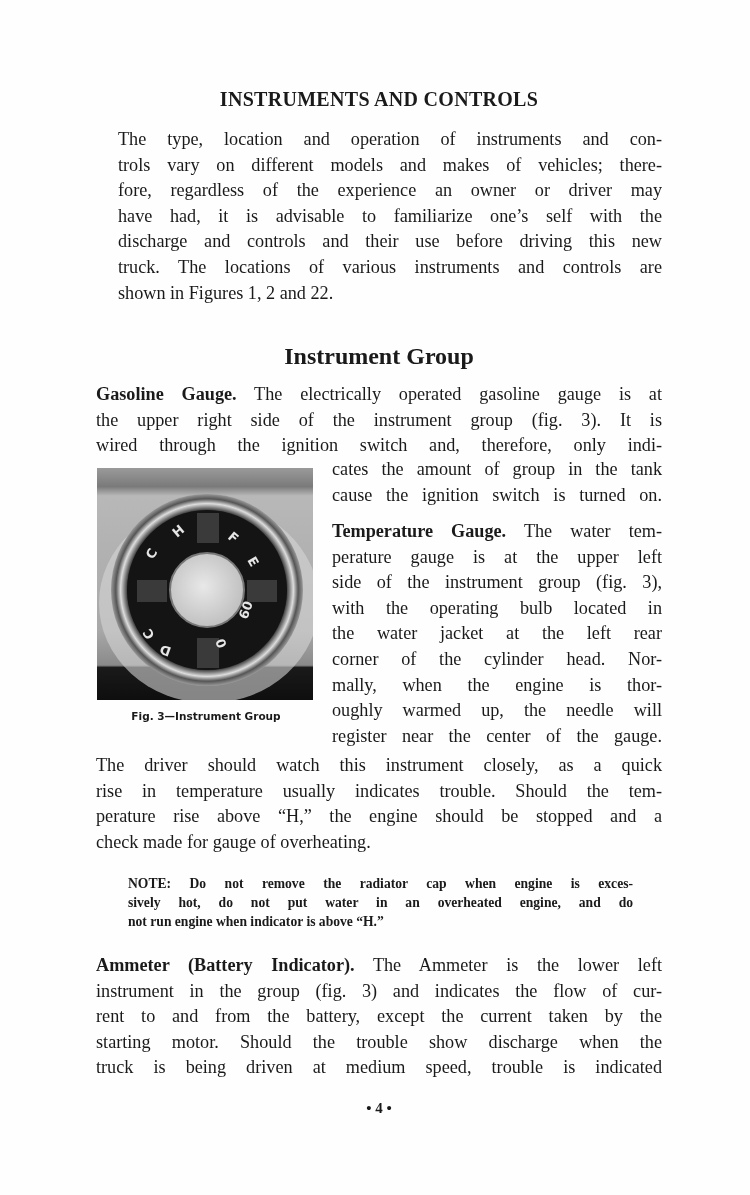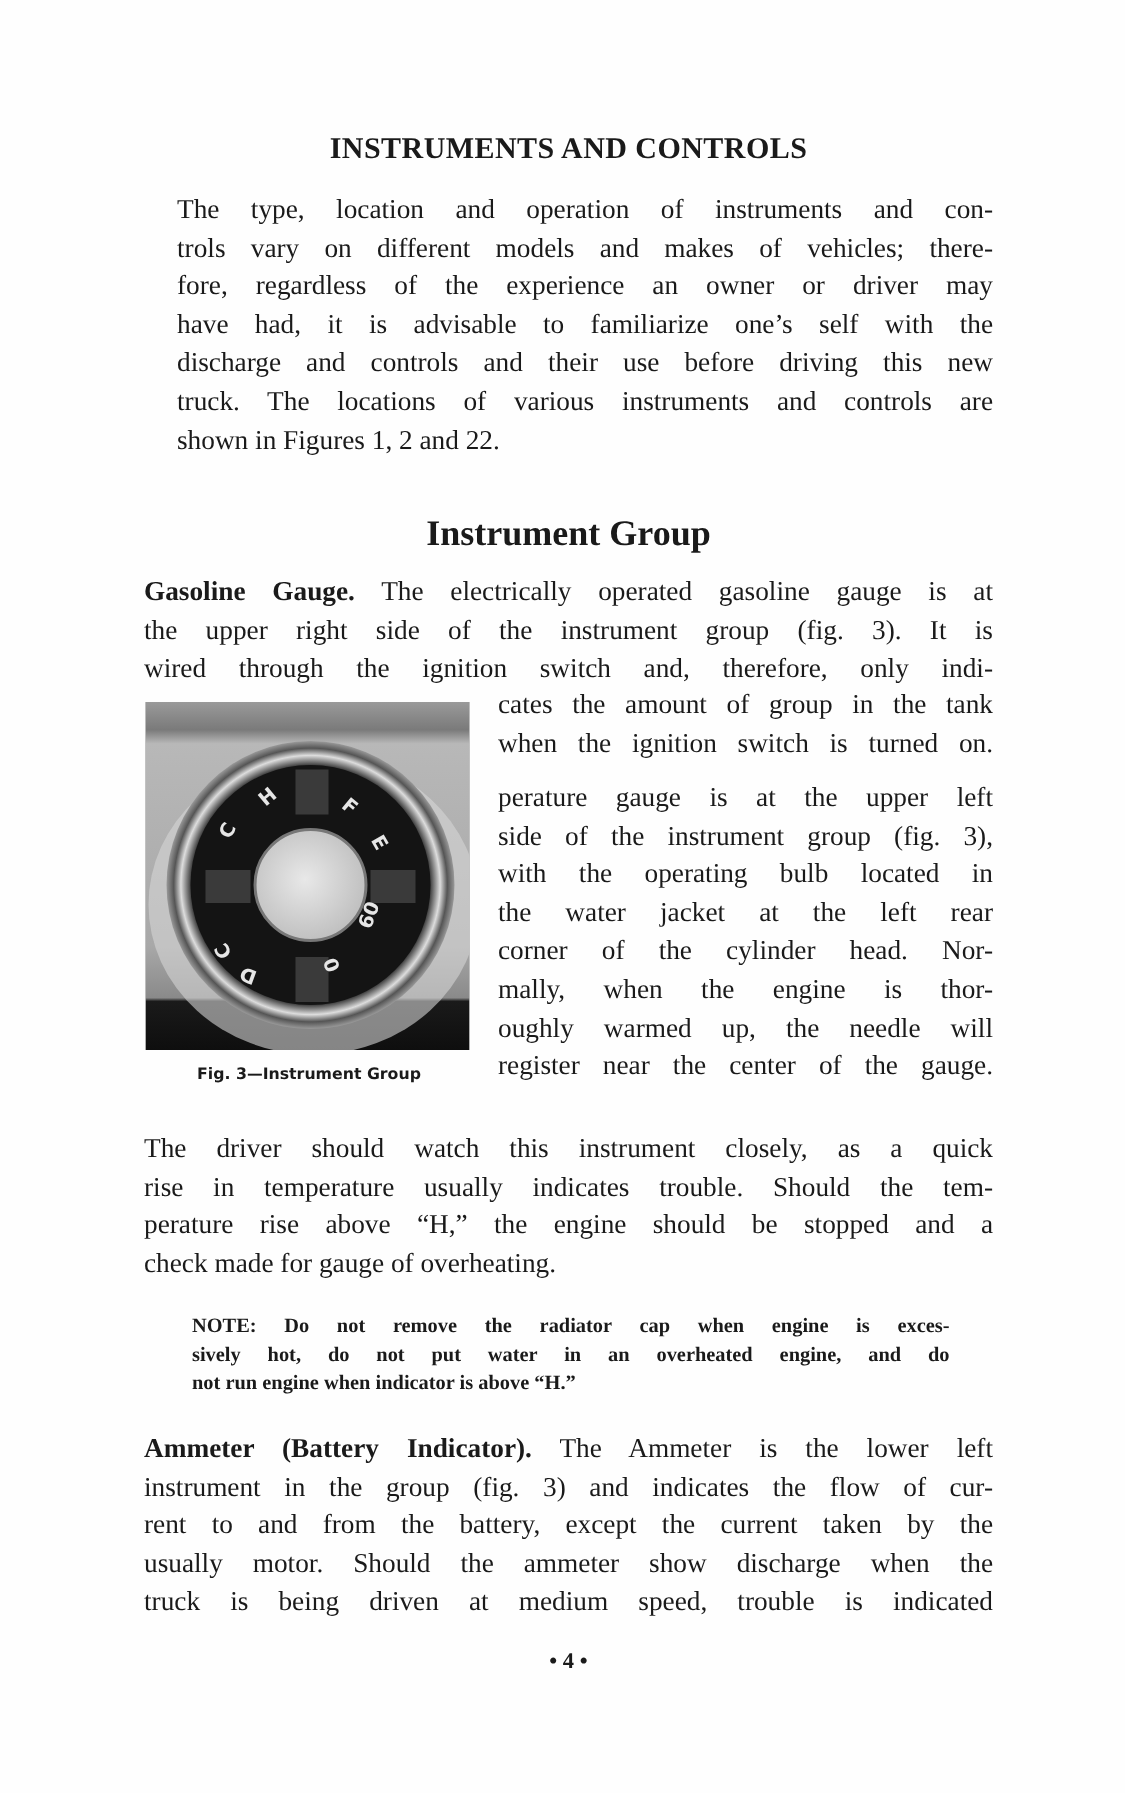--- a/index.html
+++ b/index.html
@@ -67,21 +67,21 @@
   <div class="subhead">Instrument Group</div>
 
   <div class="para gas">
     <span class="line"><span class="b">Gasoline Gauge.</span><span> The electrically operated gasoline gauge is at</span></span>
     <span class="line">the upper right side of the instrument group (fig. 3). It is</span>
     <span class="line">wired through the ignition switch and, therefore, only indi-</span>
   </div>
 
   <div class="para right-col gas-cont" style="top:457px">
     <span class="line">cates the amount of group in the tank</span>
-    <span class="line">when the ignition switch is turned on.</span>
+    <span class="line">cause the ignition switch is turned on.</span>
   </div>
 
   <div class="figure">
     <svg width="216" height="232" viewBox="0 0 216 232">
       <defs>
         <linearGradient id="bg" x1="0" y1="0" x2="0" y2="1">
           <stop offset="0" stop-color="#9a9a9a"></stop>
           <stop offset="0.08" stop-color="#7a7a7a"></stop>
           <stop offset="0.12" stop-color="#b8b8b8"></stop>
           <stop offset="0.7" stop-color="#a8a8a8"></stop>
@@ -118,20 +118,21 @@
         <text x="75" y="180" transform="rotate(-160 75 180)">D</text>
         <text x="150" y="152" transform="rotate(-70 150 152)">60</text>
         <text x="130" y="178" transform="rotate(-110 130 178)">0</text>
       </g>
     </svg>
   </div>
 
   <div class="caption">Fig. 3—Instrument Group</div>
 
   <div class="para right-col temp" style="top:519px">
+    <span class="line"><span class="b">Temperature Gauge.</span><span> The water tem-</span></span>
     <span class="line">perature gauge is at the upper left</span>
     <span class="line">side of the instrument group (fig. 3),</span>
     <span class="line">with the operating bulb located in</span>
     <span class="line">the water jacket at the left rear</span>
     <span class="line">corner of the cylinder head. Nor-</span>
     <span class="line">mally, when the engine is thor-</span>
     <span class="line">oughly warmed up, the needle will</span>
     <span class="line">register near the center of the gauge.</span>
   </div>
 
@@ -145,18 +146,18 @@
   <div class="note">
     <span class="line">NOTE: Do not remove the radiator cap when engine is exces-</span>
     <span class="line">sively hot, do not put water in an overheated engine, and do</span>
     <span style="display:block">not run engine when indicator is above “H.”</span>
   </div>
 
   <div class="para ammeter">
     <span class="line"><span class="b">Ammeter (Battery Indicator).</span><span> The Ammeter is the lower left</span></span>
     <span class="line">instrument in the group (fig. 3) and indicates the flow of cur-</span>
     <span class="line">rent to and from the battery, except the current taken by the</span>
-    <span class="line">usually motor. Should the ammeter show discharge when the</span>
+    <span class="line">starting motor. Should the trouble show discharge when the</span>
     <span class="line">truck is being driven at medium speed, trouble is indicated</span>
   </div>
 
   <div class="pagenum">• 4 •</div>
 </div>
 
 </body></html>

